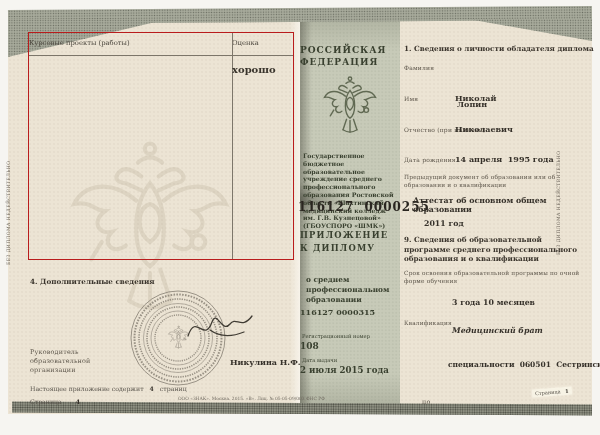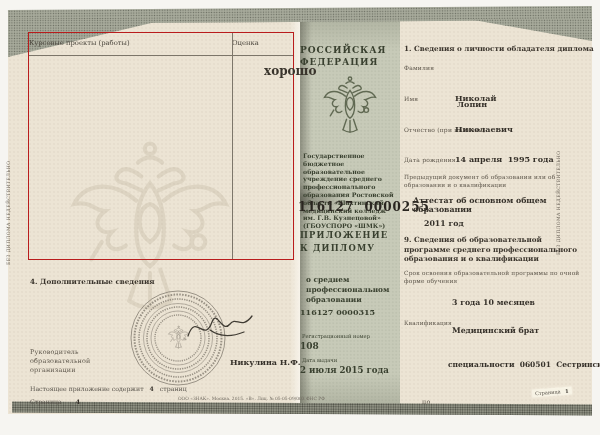--- a/index.html
+++ b/index.html
@@ -61,21 +61,21 @@
         <use href="#eagle"></use>
       </svg>
   </div>
 
   <div class="a" style="left:28px;top:32px;width:264px;height:226px;border:1px solid #b91c1c;">
     <div class="a" style="left:0;top:0;width:264px;height:22px;border-bottom:1px solid #7c766a;">
       <div class="a ctr" style="left:0;top:6px;width:203px;font-size:6.8px;color:#4b463d;">Курсовые проекты (работы)</div>
       <div class="a ctr" style="left:203px;top:6px;width:61px;font-size:6.8px;color:#4b463d;">Оценка</div>
     </div>
     <div class="a" style="left:203px;top:0;width:1px;height:226px;background:#7c766a;"></div>
-    <div class="a ctr" style="left:203px;top:31px;width:61px;font-size:12px;font-weight:bold;color:#39342c;padding-left:32px;">хорошо</div>
+    <div class="a ctr" style="left:203px;top:31px;width:61px;font-size:10px;font-weight:bold;color:#39342c;">хорошо</div>
   </div>
 
   <div class="a hd" style="left:30px;top:277px;">4. Дополнительные сведения</div>
 
   <div class="a" style="left:128px;top:288px;color:#8b8478;opacity:.85;">
     <svg width="100" height="100" viewBox="0 0 100 100" fill="none" stroke="currentColor">
       <circle cx="50" cy="50" r="47" stroke-width="1"></circle>
       <circle cx="50" cy="50" r="43.5" stroke-width="2" stroke-dasharray="1.6 1.3"></circle>
       <circle cx="50" cy="50" r="39" stroke-width="1.6" stroke-dasharray="1.3 1.1"></circle>
       <circle cx="50" cy="50" r="34.5" stroke-width=".7"></circle>
@@ -147,21 +147,21 @@
   <div class="a lbl" style="left:404px;top:174px;width:186px;font-size:5.8px;line-height:7.6px;">Предыдущий документ об образовании или об образовании и о квалификации</div>
   <div class="a val" style="left:413px;top:196px;font-size:7.8px;">Аттестат об основном общем образовании</div>
   <div class="a val" style="left:424px;top:219px;font-size:7.8px;">2011 год</div>
 
   <div class="a hd" style="left:404px;top:235px;width:186px;line-height:9.6px;">9. Сведения об образовательной программе среднего профессионального образования и о квалификации</div>
 
   <div class="a lbl" style="left:404px;top:270px;width:178px;font-size:5.8px;line-height:7.6px;">Срок освоения образовательной программы по очной форме обучения</div>
   <div class="a val" style="left:452px;top:298px;font-size:7.8px;">3 года 10 месяцев</div>
 
   <div class="a lbl" style="left:404px;top:320px;font-size:5.8px;">Квалификация</div>
-  <div class="a val" style="left:452px;top:326px;font-size:7.8px;">Медицинский брат</div>
+  <div class="a val" style="left:452px;top:326px;font-size:7.8px;font-style:italic;">Медицинский брат</div>
 
   <div class="a lbl" style="left:422px;top:362px;font-size:6.4px;margin-top:36px;">по</div>
   <div class="a val" style="left:448px;top:360px;font-size:7.5px;white-space:pre;">специальности  060501  Сестринское  дело</div>
 
   <div class="a" style="left:532px;top:388px;font-size:5px;color:#57524a;background:rgba(248,243,230,.95);padding:1px 3px;transform:rotate(-4deg);box-shadow:0 0 3px rgba(248,243,230,.9);">
     <span>Страница</span>
     <span style="font-weight:bold;color:#36312a;margin-left:3px;">1</span>
   </div>
 
   <div class="a tinyv" style="left:556px;top:128px;height:150px;">БЕЗ ДИПЛОМА НЕДЕЙСТВИТЕЛЬНО</div>

